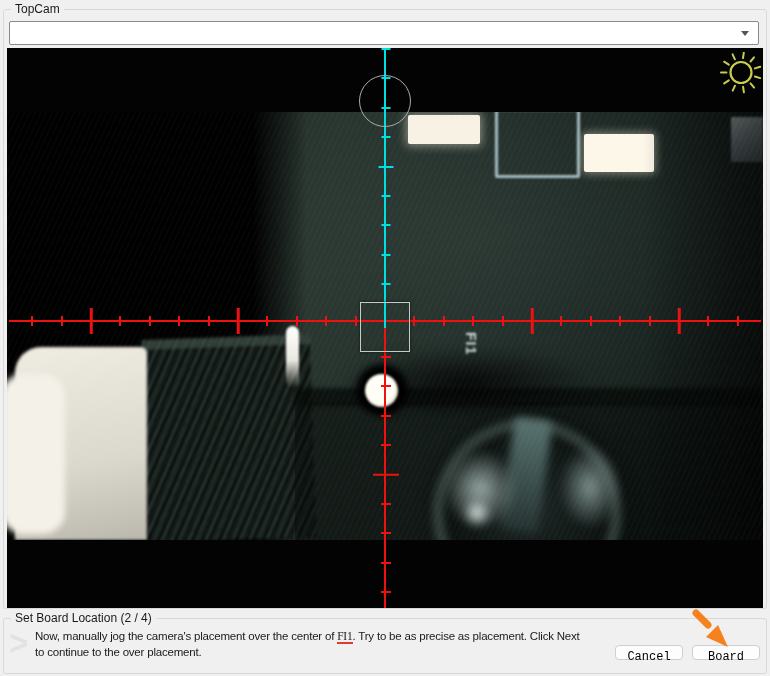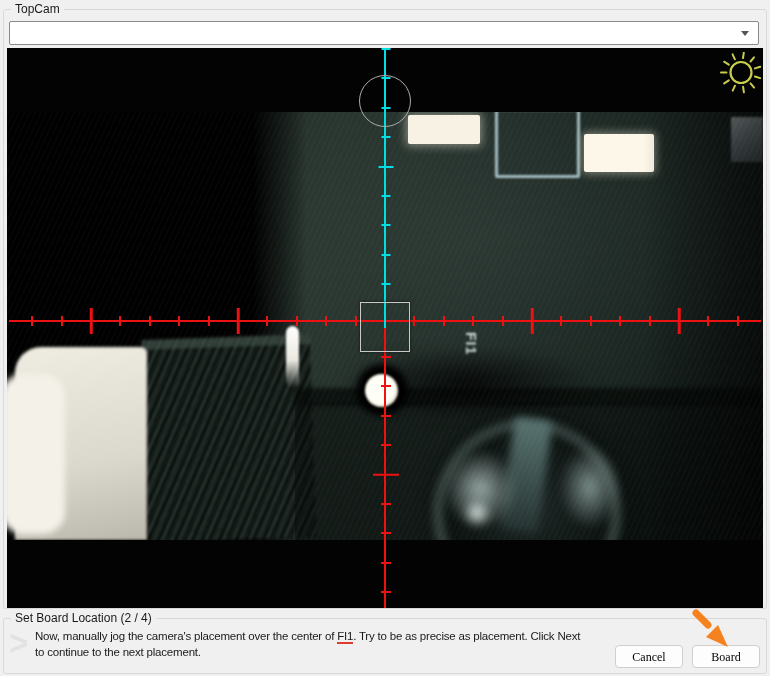--- a/index.html
+++ b/index.html
@@ -103,26 +103,26 @@
     box-shadow:0 0 3px rgba(0,0,0,.6);}
   #sun-svg{position:absolute;left:712px;top:4px;width:44px;height:44px;z-index:5;}
   #sun-svg circle{stroke:var(--sun-yellow,#c9cd4e);}
   #sun-svg line{stroke:var(--sun-yellow,#c9cd4e);stroke-width:2;stroke-linecap:round;}
   
   #wizard-group{left:3px;top:618px;width:762px;height:54px;}
   #wizard-chevron{position:absolute;left:5px;top:2px;font-size:33px;font-weight:700;
     color:var(--chevron,#e2e2e2);line-height:44px;transform:scaleY(1.05);}
   #instruction{position:absolute;left:31px;top:9px;font-size:11.5px;letter-spacing:-0.2px;
     line-height:16px;white-space:nowrap;}
-  #instruction .fi1{border-bottom:2px solid var(--underline-red,#e03a2e);}
+  #instruction .fi1{border-bottom:2px solid var(--underline-red,#e03a2e);font-family:Liberation Serif, serif;}
   .btn{
-    position:absolute;top:26px;width:68px;height:23px;box-sizing:border-box;
+    position:absolute;top:26px;width:68px;height:15px;box-sizing:border-box;
     background:var(--button-bg,#fdfdfd);border:1px solid var(--button-border,#cfcfcf);
     border-radius:4px;font-size:12px;text-align:center;line-height:21px;cursor:default;
-    font-family:Liberation Serif, serif;
+    font-family:Liberation Mono, monospace;
   }
   #cancel-button{right:83px;}
   #next-button{right:6px;}
   #arrow-annotation{position:absolute;left:688px;top:606px;width:48px;height:46px;z-index:10;pointer-events:none;}
   #arrow-annotation path{stroke:var(--arrow-orange,#f6821f);}
   #arrow-annotation polygon{fill:var(--arrow-orange,#f6821f);}
 </style>
 </head>
 <body>
 
@@ -226,21 +226,21 @@
       <line x1="9.8" y1="12.7" x2="5.1" y2="9.7"></line>
       <line x1="15.9" y1="7.3" x2="13.6" y2="2.3"></line>
     </svg>
 </div>
 
 <div class="groupbox" id="wizard-group">
   <span class="groupbox-label">Set Board Location (2 / 4)</span>
   <div id="wizard-chevron">&gt;</div>
   <div id="instruction">
     <div><span>Now, manually jog the camera's placement over the center of </span><span class="fi1">FI1</span><span>. Try to be as precise as placement. Click Next</span></div>
-    <div>to continue to the next placement.</div>
+    <div>to continue to the over placement.</div>
   </div>
   <button class="btn" id="cancel-button">Cancel</button>
   <button class="btn" id="next-button">Board</button>
 </div>
 
 <svg id="arrow-annotation" viewBox="0 0 48 46">
   <path d="M8 7 L20 19" fill="none" stroke-width="7" stroke-linecap="round"></path>
   <polygon points="40,41 30,19 18,31"></polygon>
 </svg>
 

